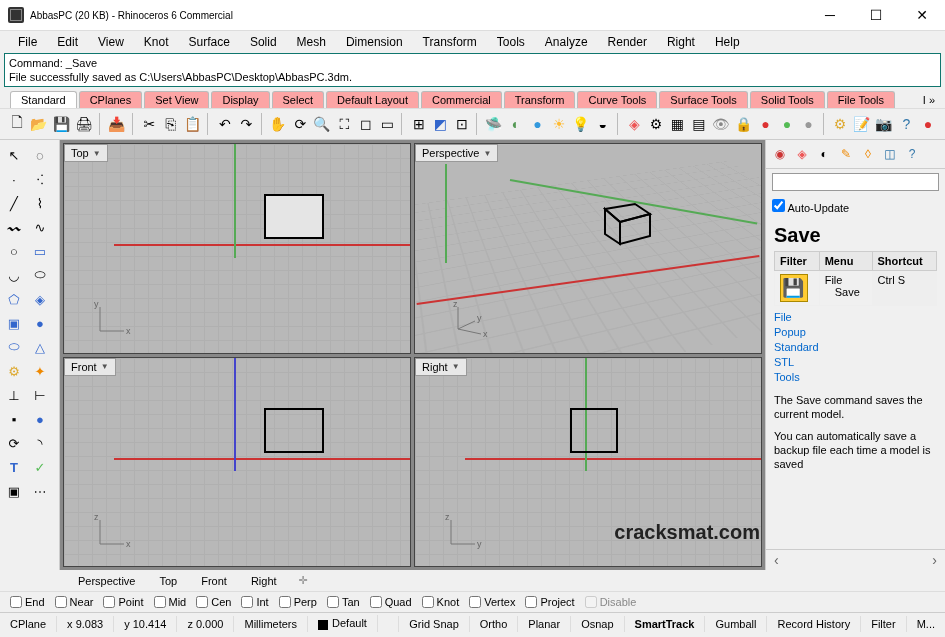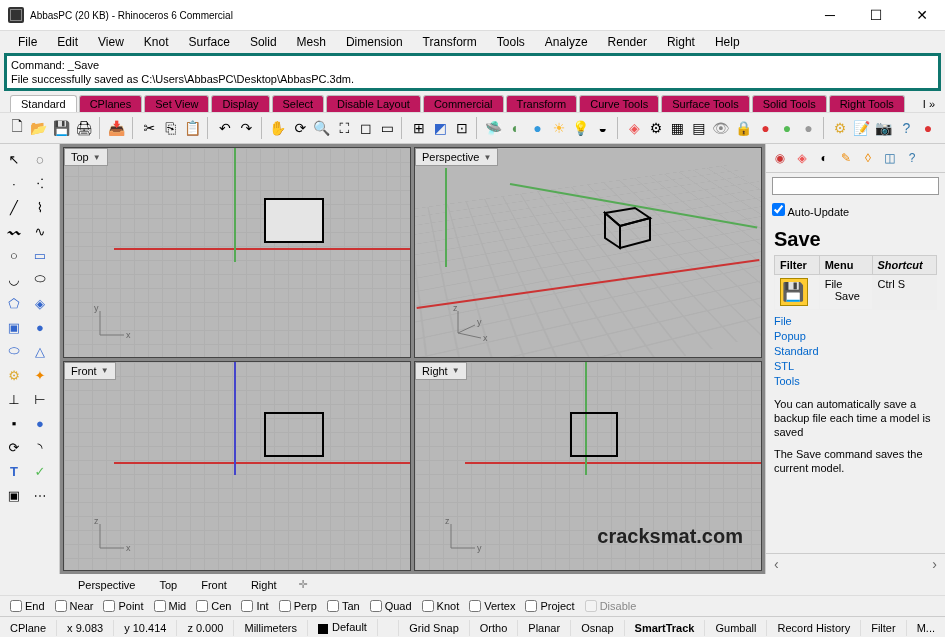--- a/index.html
+++ b/index.html
@@ -11,26 +11,26 @@
 .titlebar .appicon::before{content:"";position:absolute;inset:2px;border:1px solid #888;}
 .titlebar .title { font-size: 10px; flex: 1; }
 .titlebar .wbtns { display: flex; }
 .titlebar .wbtn { width: 46px; height: 31px; display:flex; align-items:center; justify-content:center; font-size:14px; }
 
 
 .menubar { height: 22px; background: #f0f0f0; display: flex; align-items: center; padding: 0 8px; gap: 0; }
 .menubar span { padding: 2px 10px; }
 
 
-.cmdarea { background:#fff; border:3px solid #0f766e; margin:0 4px; padding:2px 4px; font-size:11px; line-height:14px; }
+.cmdarea { background:#fff; border:1px solid #0f766e; margin:0 4px; padding:2px 4px; font-size:11px; line-height:14px; }
 .cmdarea .bold { font-weight: bold; }
 
 
 .tooltabs { display:flex; align-items:center; padding: 4px 10px 0 10px; gap:0; font-size:11px; }
-.tooltabs .ttab { padding:2px 10px; border:1px solid #bbb; border-bottom:none; background:#be185d; border-radius:3px 3px 0 0; margin-right:2px; }
+.tooltabs .ttab { padding:2px 10px; border:1px solid #bbb; border-bottom:none; background:#fca5a5; border-radius:3px 3px 0 0; margin-right:2px; }
 .tooltabs .ttab.active { background:#fff; }
 .tooltabs .overflow { margin-left:auto; display:flex; gap:2px; }
 
 
 .maintoolbar { display:flex; align-items:center; padding:3px 8px; gap:3px; background:#f0f0f0; border-top:1px solid #ddd; border-bottom:1px solid #ccc; }
 .tbtn { width:24px; height:24px; display:inline-flex; align-items:center; justify-content:center; border:1px solid transparent; font-size:14px; }
 .tsep { width:4px; height:22px; border-left:1px solid #bbb; margin:0 2px; }
 
 
 .workspace { display:flex; height: 430px; }
@@ -46,21 +46,21 @@
 .vplabel { position:absolute; top:0; left:0; background:#e8e8e8; padding:2px 6px; font-size:11px; border:1px solid #999; z-index:2; display:flex; align-items:center; gap:4px; }
 .vplabel .dd { font-size:8px; color:#555; }
 .grid-overlay { position:absolute; inset:0; background-image: linear-gradient(#aaa 1px, transparent 1px), linear-gradient(90deg, #aaa 1px, transparent 1px); background-size:14px 14px; opacity:0.5; }
 .axis-red { position:absolute; height:2px; background:#c33; }
 .axis-green { position:absolute; width:2px; background:#5a5; }
 .axis-blue { position:absolute; width:2px; background:#44c; }
 .cube2d { position:absolute; border:2px solid #000; }
 .cube3d { position:absolute; }
 .cube3d svg { overflow:visible; }
 .ax-ind { position:absolute; bottom:12px; left:28px; font-size:10px; color:#555; }
-.watermark { position:absolute; right:18px; bottom:22px; font-size:20px; font-weight:bold; color:#222; }
+.watermark { position:absolute; right:1px; bottom:22px; font-size:20px; font-weight:bold; color:#222; }
 
 
 .rightpanel { width:180px; background:#f0f0f0; border-left:1px solid #ccc; display:flex; flex-direction:column; }
 .rp-icons { display:flex; gap:2px; padding:4px; border-bottom:1px solid #ccc; }
 .rp-icons .tbtn { width:20px; height:20px; font-size:12px; }
 .rp-search { margin:4px 6px; }
 .rp-search input { width:100%; border:1px solid #999; padding:2px; font-size:11px; }
 .rp-auto { padding:4px 6px; font-size:11px; }
 .rp-body { padding:6px 8px; overflow:hidden; flex:1; }
 .rp-body h2 { font-size:20px; font-weight:bold; margin-bottom:4px; }
@@ -125,27 +125,27 @@
   <div>Command: _Save</div>
   <div>File successfully saved as C:\Users\AbbasPC\Desktop\AbbasPC.3dm.</div>
 </div>
 
 <div class="tooltabs">
   <div class="ttab active">Standard</div>
   <div class="ttab">CPlanes</div>
   <div class="ttab">Set View</div>
   <div class="ttab">Display</div>
   <div class="ttab">Select</div>
-  <div class="ttab">Disable Layout</div>
+  <div class="ttab">Default Layout</div>
   <div class="ttab">Commercial</div>
   <div class="ttab">Transform</div>
   <div class="ttab">Curve Tools</div>
   <div class="ttab">Surface Tools</div>
   <div class="ttab">Solid Tools</div>
-  <div class="ttab">Right Tools</div>
+  <div class="ttab">File Tools</div>
   <div class="overflow">
     <span>I »</span>
   </div>
 </div>
 
 <div class="maintoolbar">
   <div class="tbtn">🗋</div>
   <div class="tbtn" style="color:#d90;">📂</div>
   <div class="tbtn" style="color:#d90;">💾</div>
   <div class="tbtn">🖨</div>
@@ -361,41 +361,41 @@
     </div>
     <div class="rp-search"><input type="text" style=""></div>
     <div class="rp-auto"><label><input type="checkbox" checked="" style=""> <span>Auto-Update</span></label></div>
     <div class="rp-body">
       <h2>Save</h2>
       <table class="rp-table">
         <tbody>
             <tr>
           <th>Filter</th>
           <th>Menu</th>
-          <th style="overflow:hidden;font-style:italic;">Shortcut</th>
+          <th style="overflow:hidden;">Shortcut</th>
         </tr>
         <tr>
           <td><div class="save-ico">💾</div></td>
           <td>
                 <div>File</div>
                 <div style="padding-left:10px;">Save</div>
               </td>
           <td style="background:#eee;">Ctrl S</td>
         </tr>
       </tbody>
         </table>
       <div class="rp-links">
         <div>File</div>
         <div>Popup</div>
         <div>Standard</div>
         <div>STL</div>
         <div>Tools</div>
       </div>
+      <div class="rp-desc">The Save command saves the current model.</div>
       <div class="rp-desc">You can automatically save a backup file each time a model is saved</div>
-      <div class="rp-desc">The Save command saves the current model.</div>
     </div>
     <div class="rp-scroll">
         <span>‹</span>
         <span>›</span>
       </div>
   </div>
 
 </div>
 
 <div class="vptabs">

